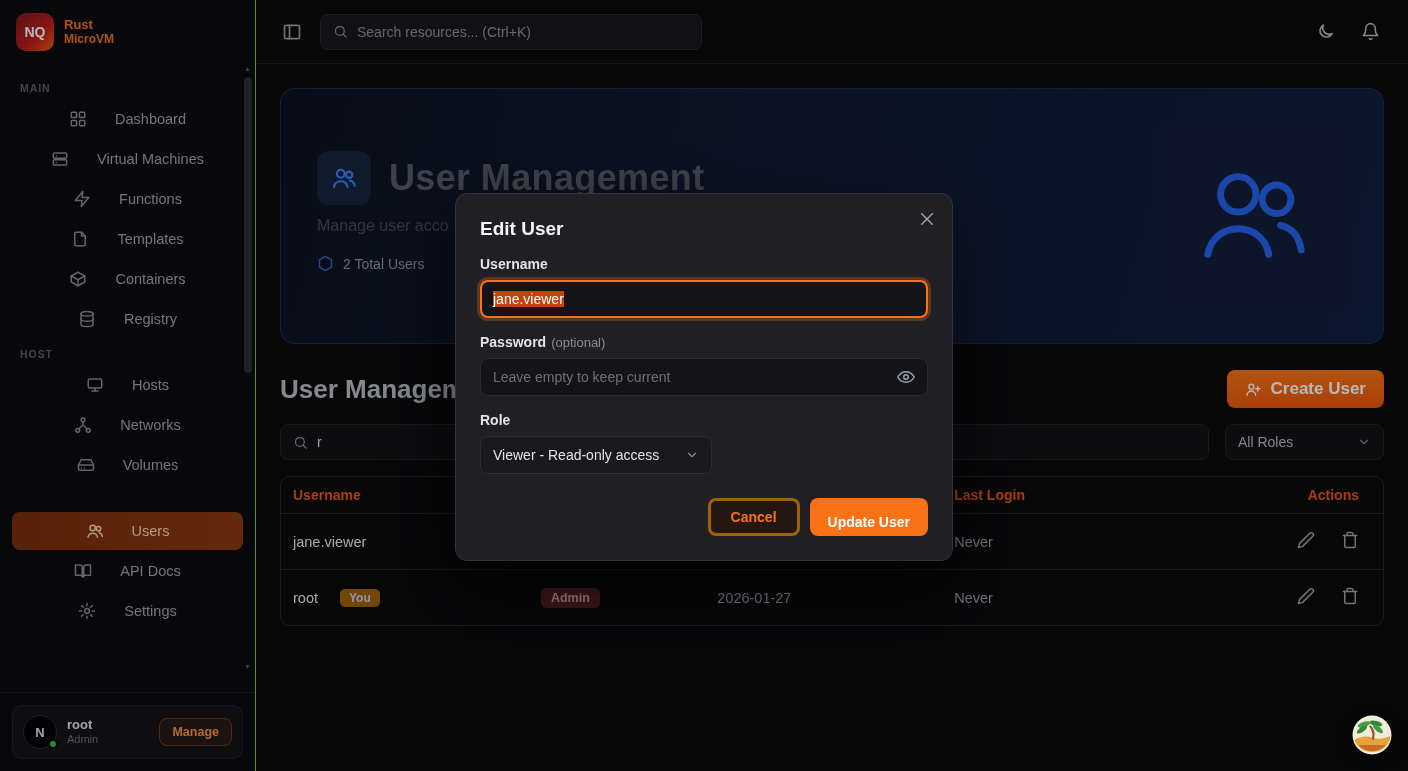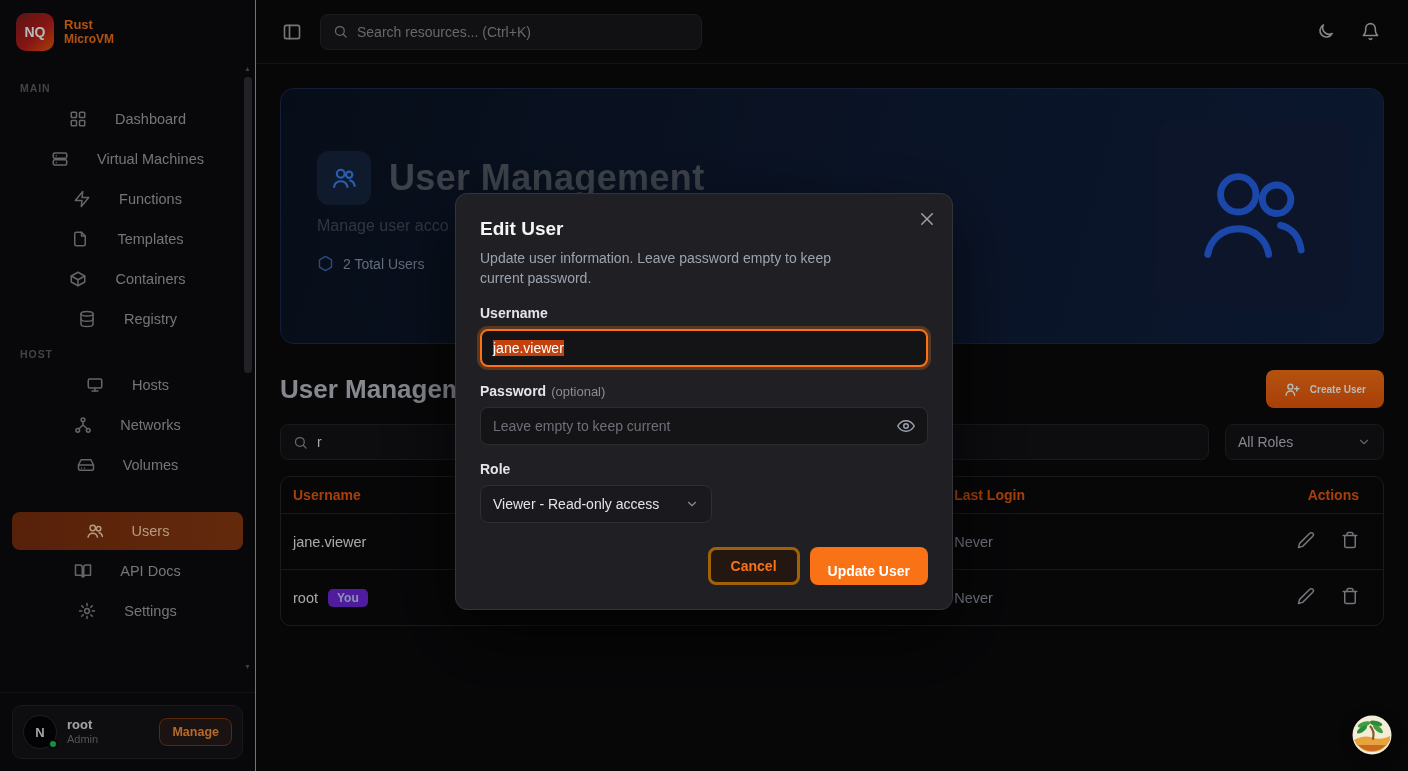--- a/index.html
+++ b/index.html
@@ -83,21 +83,21 @@
     border-radius:18px; background:#111e3a; display:flex; align-items:center; justify-content:center;
     color:#2563eb; }
   .hero-illustration .sic-wrap { width:118px; height:118px; }
   .hero-illustration svg.sic { stroke-width:1.4; }
 
   
   .page-head { display:flex; align-items:center; justify-content:space-between; margin:26px 0 16px; }
   .page-heading { font-size:26px; font-weight:700; color:#b9bec6; }
   .create-btn { height:38px; display:flex; align-items:center; gap:9px; padding:0 18px;
     border:none; border-radius:8px; background:linear-gradient(180deg,#f97316,#ea580c);
-    color:#fff; font-weight:700; font-size:10px; cursor:pointer; }
+    color:#fff; font-weight:700; font-size:17px; cursor:pointer; }
   .create-btn .sic-wrap { width:17px; height:17px; }
 
   
   .filters { display:flex; gap:16px; margin-bottom:16px; }
   .filter-search { flex:1; height:36px; background:#121216; border:1px solid #242429;
     border-radius:8px; display:flex; align-items:center; gap:9px; padding:0 12px;
     font-size:14px; color:#e4e4e7; cursor:text; }
   .filter-search .sic-wrap { width:15px; height:15px; color:#8f8f98; }
   .role-filter { width:159px; height:36px; background:#121216; border:1px solid #242429;
     border-radius:8px; display:flex; align-items:center; justify-content:space-between;
@@ -105,22 +105,22 @@
   .role-filter .sic-wrap { width:14px; height:14px; color:#8a8a93; }
 
   
   .table-wrap { border:1px solid #26262b; border-radius:10px; overflow:hidden; }
   table { width:100%; border-collapse:collapse; font-size:14.5px; }
   thead th { text-align:left; padding:10px 12px; color:#ea580c; font-weight:700; font-size:14px; }
   thead th.col-actions { text-align:right; padding-right:24px; }
   tbody td { padding:17px 12px; border-top:1px solid #232328; color:#9ca3af; }
   td.cell-username { color:#e8e8ea; }
   td.cell-actions { text-align:right; padding-right:24px; white-space:nowrap; }
-  .badge-you { display:inline-block; margin-left:10px; padding:2px 9px; border-radius:5px;
-    background:#6d28d9; color:#c3cbf5; font-size:12px; font-weight:600; vertical-align:1px; }
+  .badge-you { display:inline-block; margin-left:22px; padding:2px 9px; border-radius:5px;
+    background:#a16207; color:#c3cbf5; font-size:12px; font-weight:600; vertical-align:1px; }
   .badge-you:empty { display:none; }
   .badge-role { display:inline-block; padding:3px 10px; border-radius:6px; font-size:12.5px; font-weight:600; }
   .badge-role.viewer { background:#1e3a5f; color:#93c5fd; }
   .badge-role.admin { background:#52211f; color:#eba7a2; }
   .row-action { display:inline-flex; width:18px; height:18px; color:#a1a1aa;
     background:none; border:none; cursor:pointer; margin-left:22px; }
 
   
   .overlay { position:fixed; inset:0; background:rgba(0,0,0,.28); z-index:10; }
   .modal { position:fixed; left:50%; top:193px; transform:translateX(-50%); width:498px;
@@ -498,21 +498,20 @@
   </div>
 
   <div class="overlay"></div>
 
   <div class="modal">
     <button class="modal-close"><svg class="sic" viewBox="0 0 24 24">
           <line x1="5" y1="5" x2="19" y2="19"></line>
           <line x1="19" y1="5" x2="5" y2="19"></line>
         </svg></button>
     <h3 class="modal-title">Edit User</h3>
-    <p class="modal-desc">Update user information. Leave password empty to keep current password.</p>
 
     <div class="field">
       <label class="field-label">Username</label>
       <div class="tinput focused">
         <span class="selection">jane.viewer</span>
       </div>
     </div>
 
     <div class="field">
       <label class="field-label"><span>Password</span><span class="opt">(optional)</span></label>

